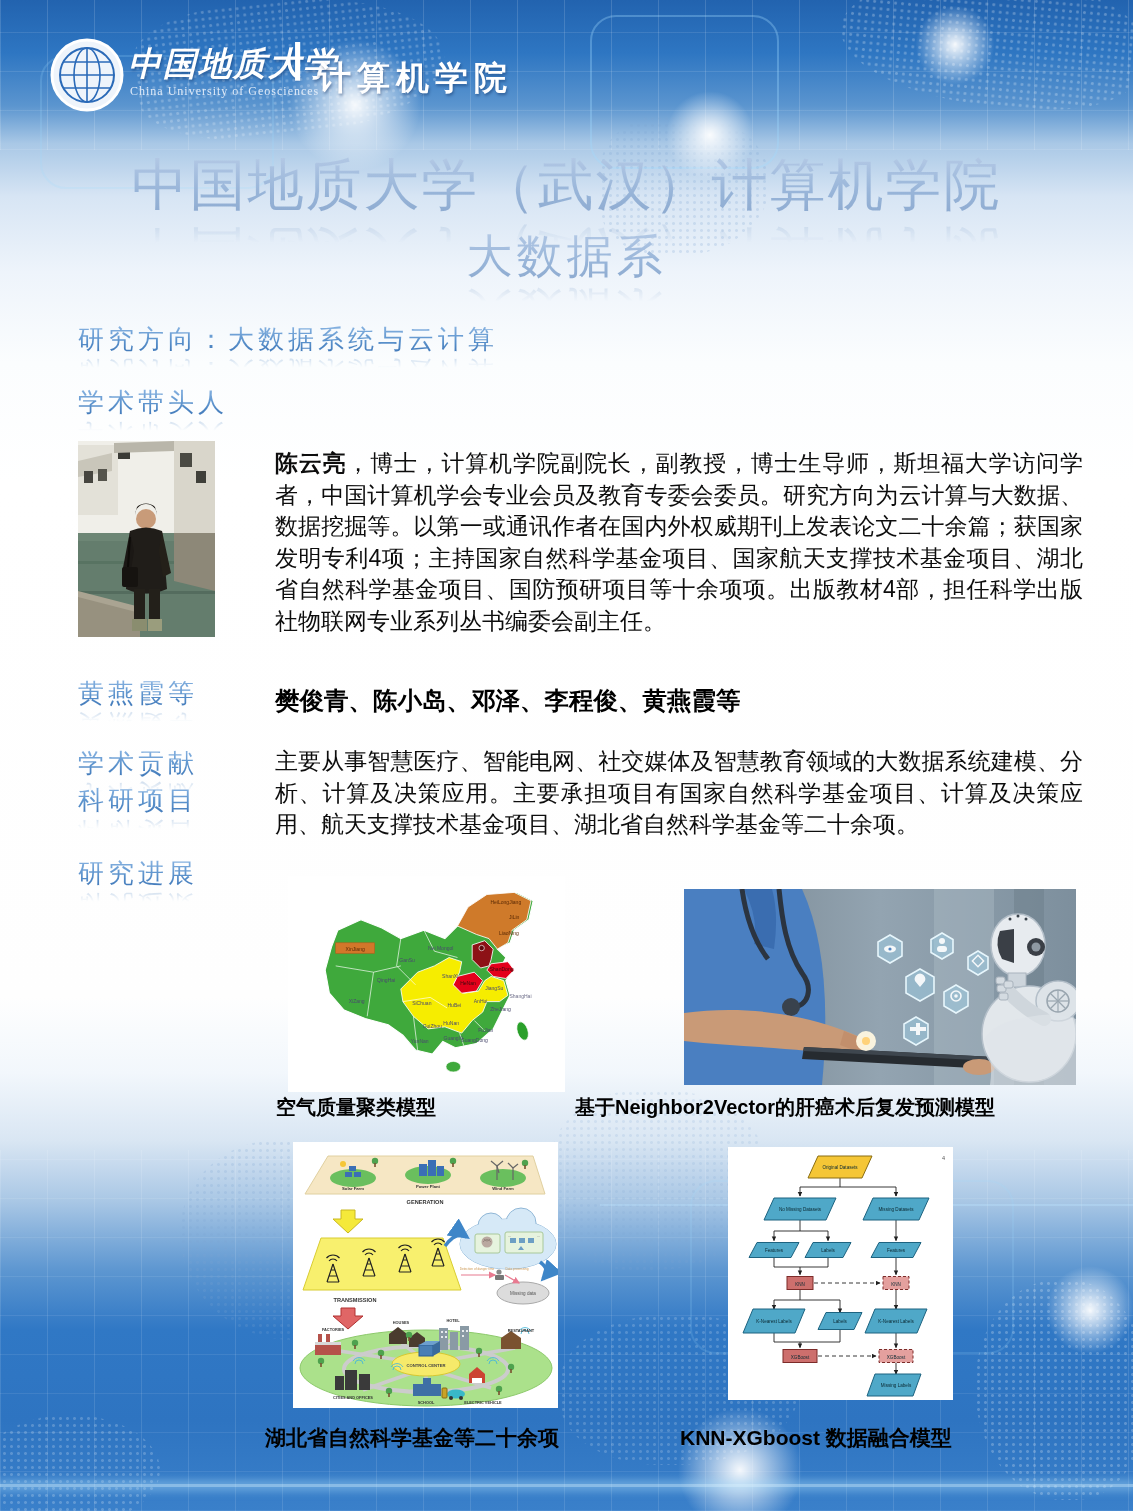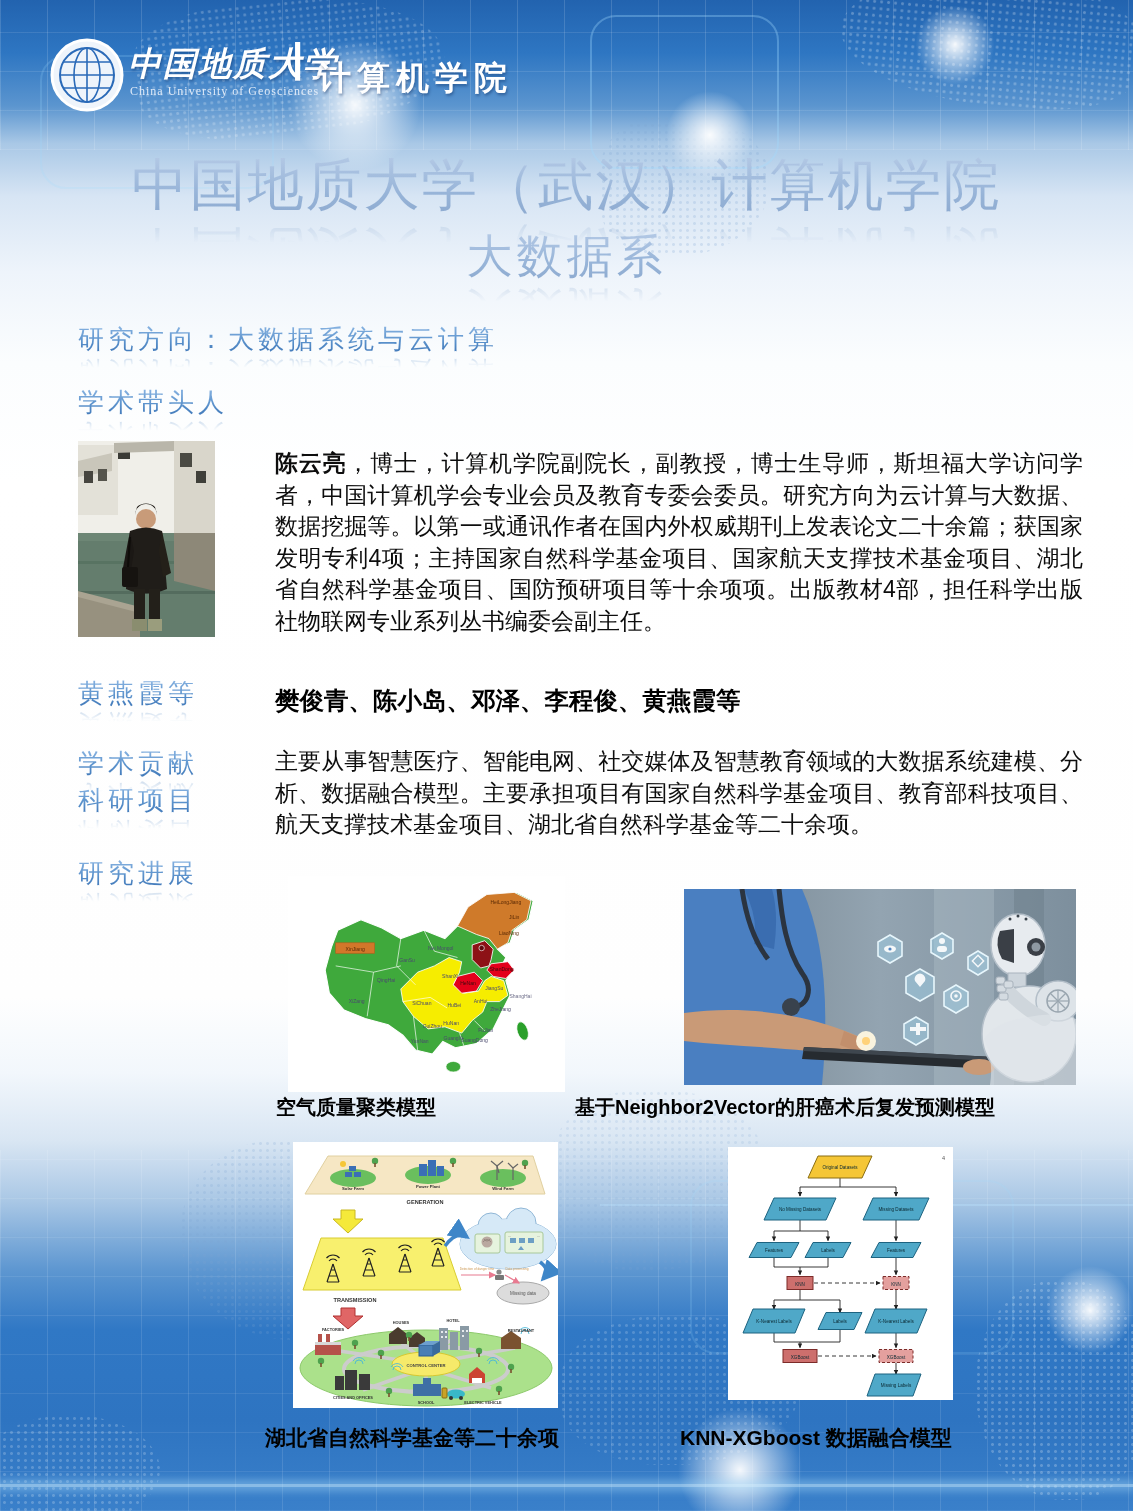--- a/index.html
+++ b/index.html
@@ -115,21 +115,21 @@
     <path d="M54,178 h15 v12 h-15 z" fill="#8a8d6f"></path>
     <path d="M70,178 h14 v12 h-14 z" fill="#9a9d7d"></path>
   </svg>
 
   <div class="abs body-text" style="left:275px;top:448px;width:808px;">
     <span style="font-weight:bold;">陈云亮</span><span>，博士，计算机学院副院长，副教授，博士生导师，斯坦福大学访问学者，中国计算机学会专业会员及教育专委会委员。研究方向为云计算与大数据、数据挖掘等。以第一或通讯作者在国内外权威期刊上发表论文二十余篇；获国家发明专利4项；主持国家自然科学基金项目、国家航天支撑技术基金项目、湖北省自然科学基金项目、国防预研项目等十余项项。出版教材4部，担任科学出版社物联网专业系列丛书编委会副主任。</span>
   </div>
 
   <div class="abs" style="left:275px;top:684px;font-size:24.5px;font-weight:bold;color:#000;">樊俊青、陈小岛、邓泽、李程俊、黄燕霞等</div>
 
-  <div class="abs body-text" style="left:275px;top:746px;width:808px;">主要从事智慧医疗、智能电网、社交媒体及智慧教育领域的大数据系统建模、分析、数据融合模型。主要承担项目有国家自然科学基金项目、教育部科技项目、航天支撑技术基金项目、湖北省自然科学基金等二十余项。</div>
+  <div class="abs body-text" style="left:275px;top:746px;width:808px;">主要从事智慧医疗、智能电网、社交媒体及智慧教育领域的大数据系统建模、分析、计算及决策应用。主要承担项目有国家自然科学基金项目、计算及决策应用、航天支撑技术基金项目、湖北省自然科学基金等二十余项。</div>
 
   <div class="abs panel" style="left:288px;top:876px;width:277px;height:216px;">
     <svg width="277" height="216" viewBox="0 0 277 216">
       <g transform="translate(12,8) scale(1.05)">
         <path fill="#3fa93c" stroke="#ffffff" stroke-width="1" d="M30,60 L36,44 L58,34 L78,42 L96,52 L118,44 L138,52 L152,38 L162,22 L180,10 L206,8 L222,16 L218,34 L204,44 L200,56 L188,62 L196,70 L192,78 L202,82 L196,92 L200,106 L192,122 L184,138 L168,152 L148,156 L136,150 L126,162 L110,158 L98,144 L84,134 L62,128 L42,120 L28,104 L24,82 Z"></path>
         <path fill="#f6ed00" stroke="#ffffff" stroke-width=".8" d="M96,100 L112,84 L128,78 L142,70 L154,74 L152,84 L146,96 L156,104 L170,102 L176,92 L182,88 L194,92 L198,106 L190,112 L178,112 L174,122 L164,130 L154,142 L138,136 L122,138 L108,126 L98,112 Z"></path>
         <path fill="#cf7a2a" stroke="#ffffff" stroke-width=".8" d="M150,40 L160,22 L178,10 L204,8 L220,16 L216,34 L202,44 L198,56 L188,62 L180,52 L168,48 Z"></path>
         <path fill="#e3001b" stroke="#ffffff" stroke-width=".8" d="M182,76 L198,74 L204,82 L196,90 L184,88 L178,82 Z"></path>
         <path fill="#e3001b" stroke="#ffffff" stroke-width=".8" d="M150,88 L166,84 L174,92 L168,102 L154,104 L146,96 Z"></path>
         <path fill="#8d1216" stroke="#ffffff" stroke-width=".8" d="M164,58 L176,54 L184,62 L182,72 L180,78 L172,80 L164,72 Z"></path>

